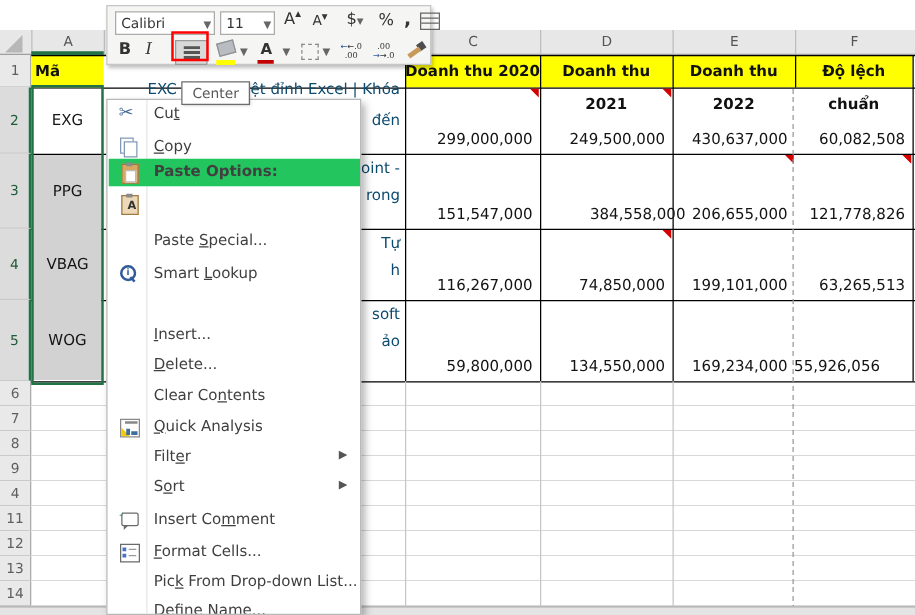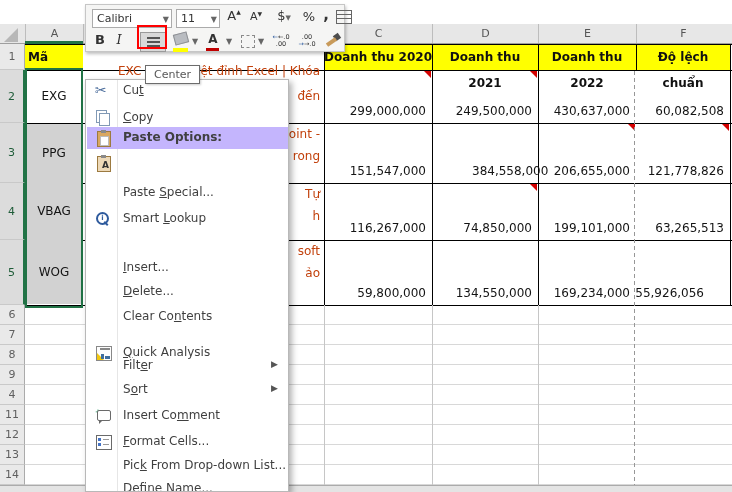--- a/index.html
+++ b/index.html
@@ -13,21 +13,21 @@
            color:#5F5F5F;font-size:11px;text-align:center;}
   .gutcell.sel{background:#DCDCDC;color:#1E5C38;border-right:2px solid #217346;}
   .selectall{width:0;height:0;border-left:14px solid transparent;border-bottom:14px solid #B7B7B7;}
   .ycell{background:#FFFF00;font-weight:bold;color:#111;font-size:12px;}
   .vline{background:#000;width:1px;}
   .hline{background:#000;height:1px;}
   .gridv{background:#C6C6C6;width:1px;}
   .dashline{width:1px;background:repeating-linear-gradient(to bottom,#979797 0 4px,transparent 4px 7px);}
   .value{font-size:12px;color:#141414;text-align:right;}
   .codecell{font-size:12px;color:#141414;text-align:center;}
-  .btext{font-size:12px;color:#c2410c;text-align:right;white-space:nowrap;}
+  .btext{font-size:12px;color:#0c4a6e;text-align:right;white-space:nowrap;}
   .tri{width:0;height:0;border-top:7px solid #D40000;border-left:7px solid transparent;}
   .selbox{border:2px solid #217346;background:transparent;}
   .bottomstrip{background:#E4E4E4;border-top:1px solid #ABABAB;}
   
   #toolbar{left:85px;top:4px;width:260px;height:48px;background:#F5F5F4;border:1px solid #C6C6C6;
            box-shadow:1px 2px 3px rgba(0,0,0,.25);z-index:20;}
   .tb{position:absolute;box-sizing:border-box;color:#333;}
   .combo{background:#fff;border:1px solid #ABABAB;font-size:11px;line-height:17px;padding-left:4px;color:#333;}
   .combo .arr{position:absolute;right:2px;top:1px;font-size:8px;color:#666;}
   .tbbtn{text-align:center;color:#333;}
@@ -48,21 +48,21 @@
   #annotation-box{left:137px;top:25px;width:30px;height:24px;border:2px solid #FF0000;z-index:50;}
   
   #tooltip{left:145px;top:65px;background:#fff;border:1px solid #6C6C6C;color:#575757;
            font-size:11px;padding:2px 8px;z-index:60;box-shadow:1px 1px 2px rgba(0,0,0,.2);}
   
   #menu{left:85px;top:79px;width:204px;height:413px;background:#FFFFFF;border:1px solid #B8B8B8;
         box-shadow:3px 3px 6px rgba(0,0,0,.3);z-index:40;overflow:hidden;}
   #menu .gutterline{position:absolute;left:31px;top:0;width:1px;height:100%;background:#E6E6E6;}
   .mi{position:absolute;left:1px;width:201px;height:22px;color:#3F3F3F;font-size:12px;}
   .mi .lbl{position:absolute;left:36px;top:3px;white-space:nowrap;}
-  .mi.hdr{background:#c4b5fd;}
+  .mi.hdr{background:#22c55e;}
   .mi.hdr .lbl{font-weight:bold;color:#404040;}
   .mi .sub{position:absolute;right:10px;top:4px;font-size:9px;color:#555;}
   .micon{position:absolute;left:8px;top:3px;width:18px;height:16px;}
   
   .i-scissors{font-size:14px;color:#4A6C9B;line-height:15px;}
   .i-copy .p1,.i-copy .p2{position:absolute;width:9px;height:11px;border:1px solid #8199B5;background:#fff;}
   .i-copy .p1{left:1px;top:0;} .i-copy .p2{left:4px;top:3px;}
   .clip{position:absolute;left:2px;top:1px;width:12px;height:14px;background:#D9A760;border:1px solid #9C7A40;}
   .clip .top{position:absolute;left:3px;top:-2px;width:5px;height:3px;background:#8A8A8A;}
   .clip .page{position:absolute;left:2px;top:4px;width:7px;height:8px;background:#fff;border:1px solid #BBB;}
@@ -283,21 +283,21 @@
       </div>
       <div class="mi" style="top: 177px;">
         <span class="lbl"><u>I</u>nsert...</span>
       </div>
       <div class="mi" style="top: 201px;">
         <span class="lbl"><u>D</u>elete...</span>
       </div>
       <div class="mi" style="top: 226px;">
         <span class="lbl">Clear Co<u>n</u>tents</span>
       </div>
-      <div class="mi" style="top: 251px; margin-top: 11px;">
+      <div class="mi" style="top: 251px;">
         <div class="micon">
           <div class="i-qa">
             <div class="bolt"></div>
             <div class="b3"></div>
             <div class="b2"></div>
             <div class="b1"></div>
           </div>
         </div>
         <span class="lbl"><u>Q</u>uick Analysis</span>
       </div>

